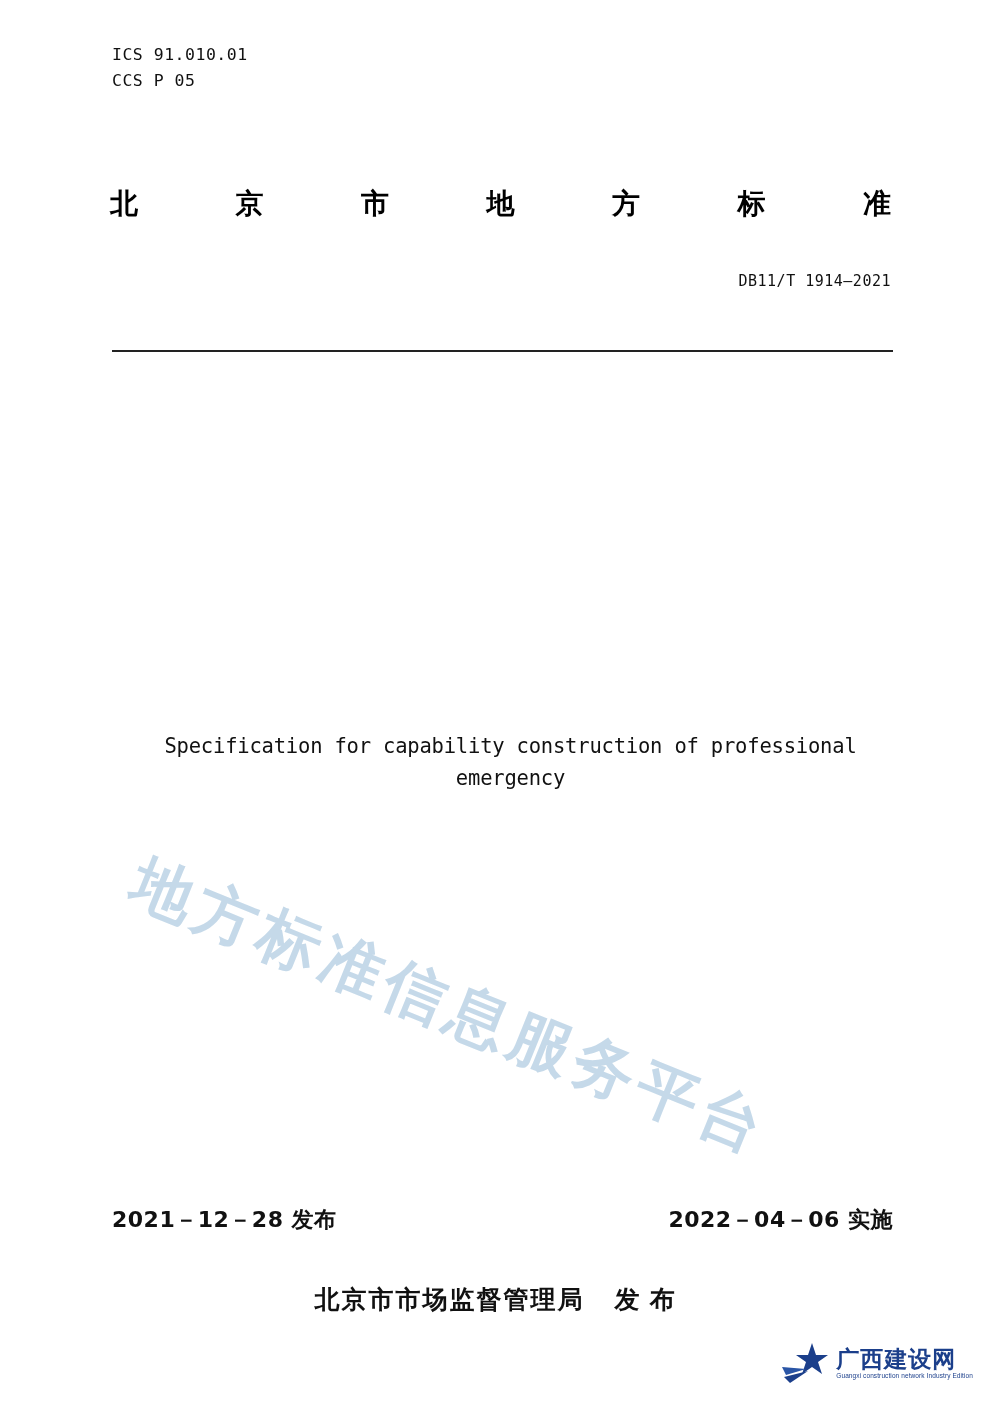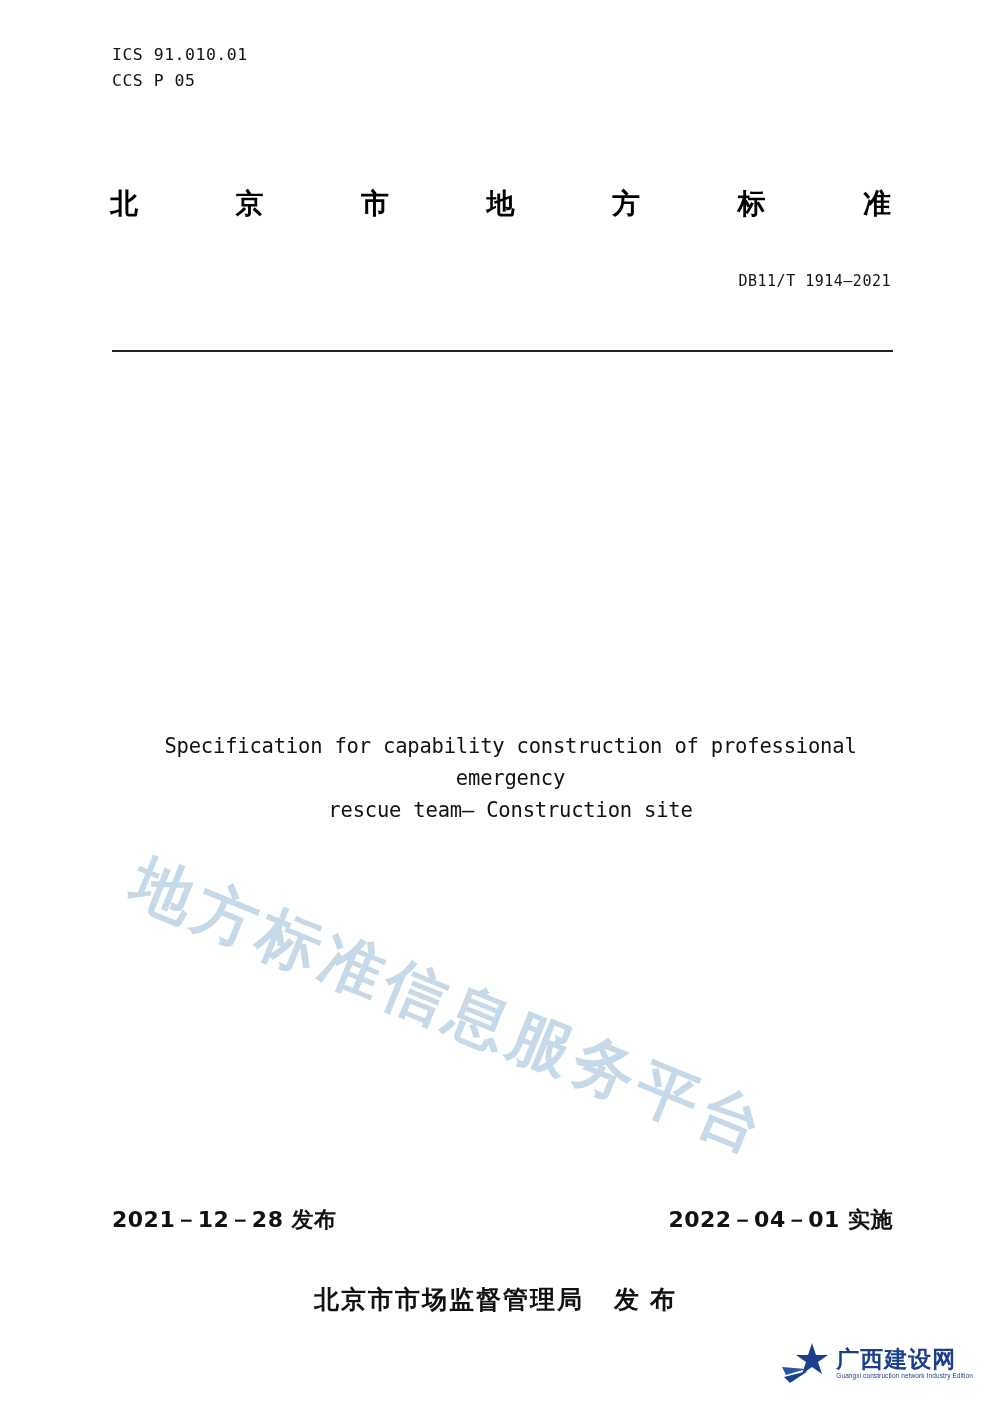--- a/index.html
+++ b/index.html
@@ -148,21 +148,21 @@
     align-items: flex-end;
   }
 
   
   .issuer {
     position: absolute;
     left: 0;
     right: 0;
     top: 1283px;
     text-align: center;
-    font-family: Liberation Sans, sans-serif;
+    font-family: Liberation Serif, serif;
     font-weight: 700;
     font-size: 25px;
     letter-spacing: 2px;
     color: #111;
   }
   .issuer .gap {
     display: inline-block;
     width: 30px;
   }
 
@@ -213,28 +213,27 @@
 
   <div class="standard-title">北 京 市 地 方 标 准</div>
 
   <div class="std-number">DB11/T 1914—2021</div>
 
   <div class="rule-top"></div>
 
 
   <div class="doc-subtitle">
     <span>Specification for capability construction of professional emergency</span><br>
-    <span>rescue team— Construction site</span>
   </div>
 
   <div class="watermark">地方标准信息服务平台</div>
 
   <div class="date-row">
     <span>2021－12－28 发布</span>
-    <span>2022－04－01 实施</span>
+    <span>2022－04－06 实施</span>
   </div>
 
   <div class="issuer">
     <span>北京市市场监督管理局</span><span class="gap"></span><span>发 布</span>
   </div>
 
   <div class="corner-logo">
     <span class="star-mark">
       <svg width="54" height="44" viewBox="0 0 54 44" xmlns="http://www.w3.org/2000/svg">
         <polygon points="30,2 34,14 46,14 36,21 40,33 30,26 20,33 24,21 14,14 26,14" fill="#1b3f8b"></polygon>

